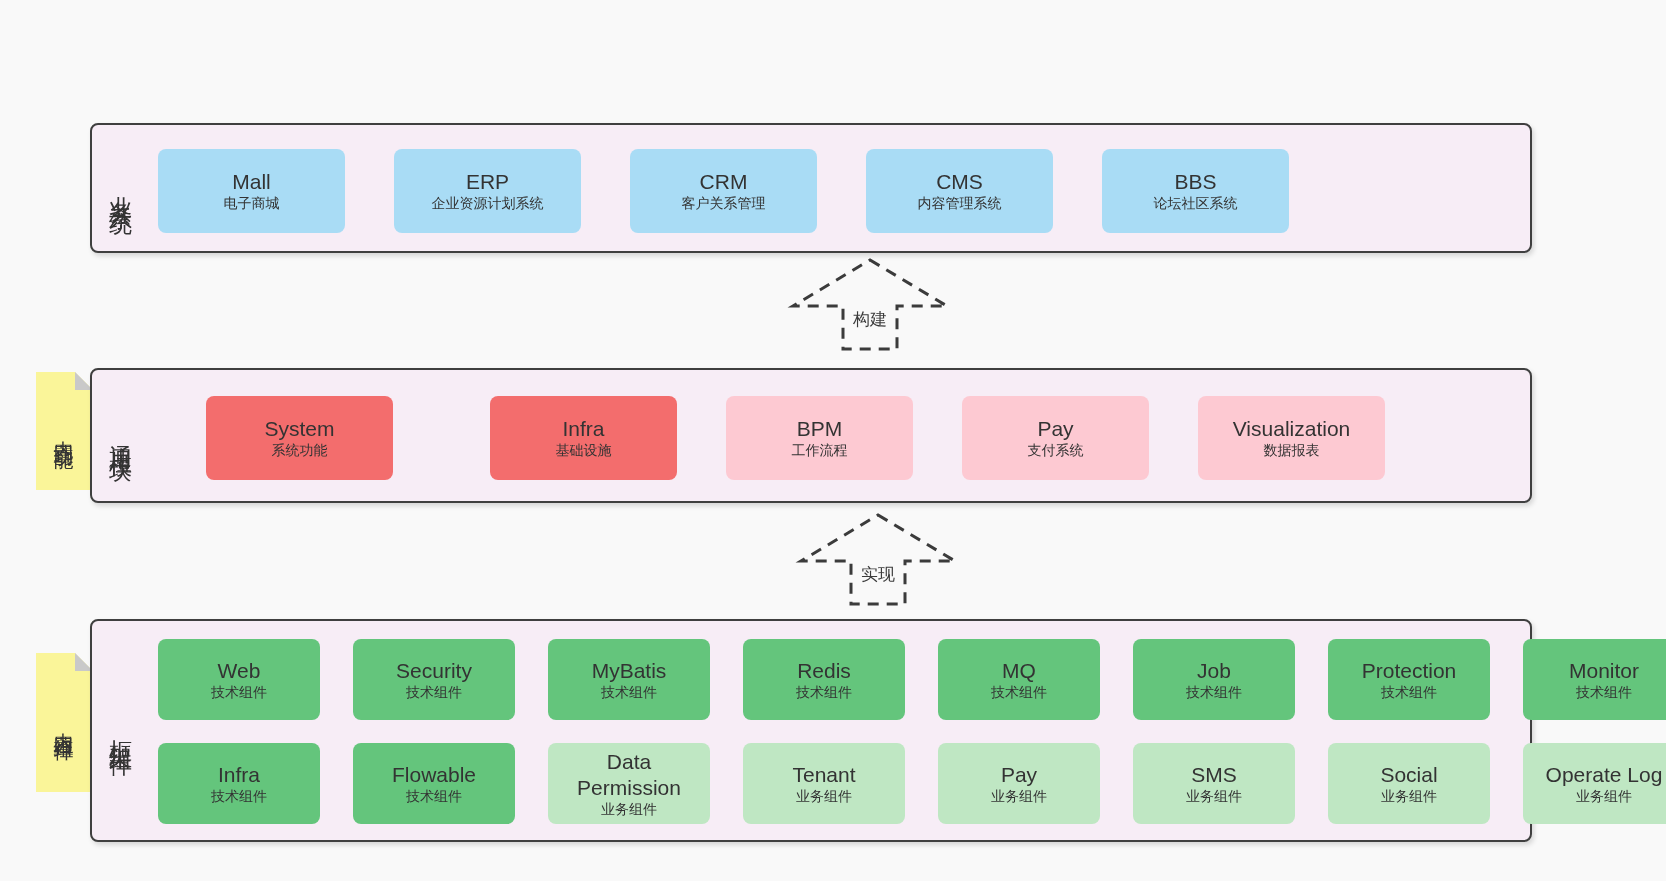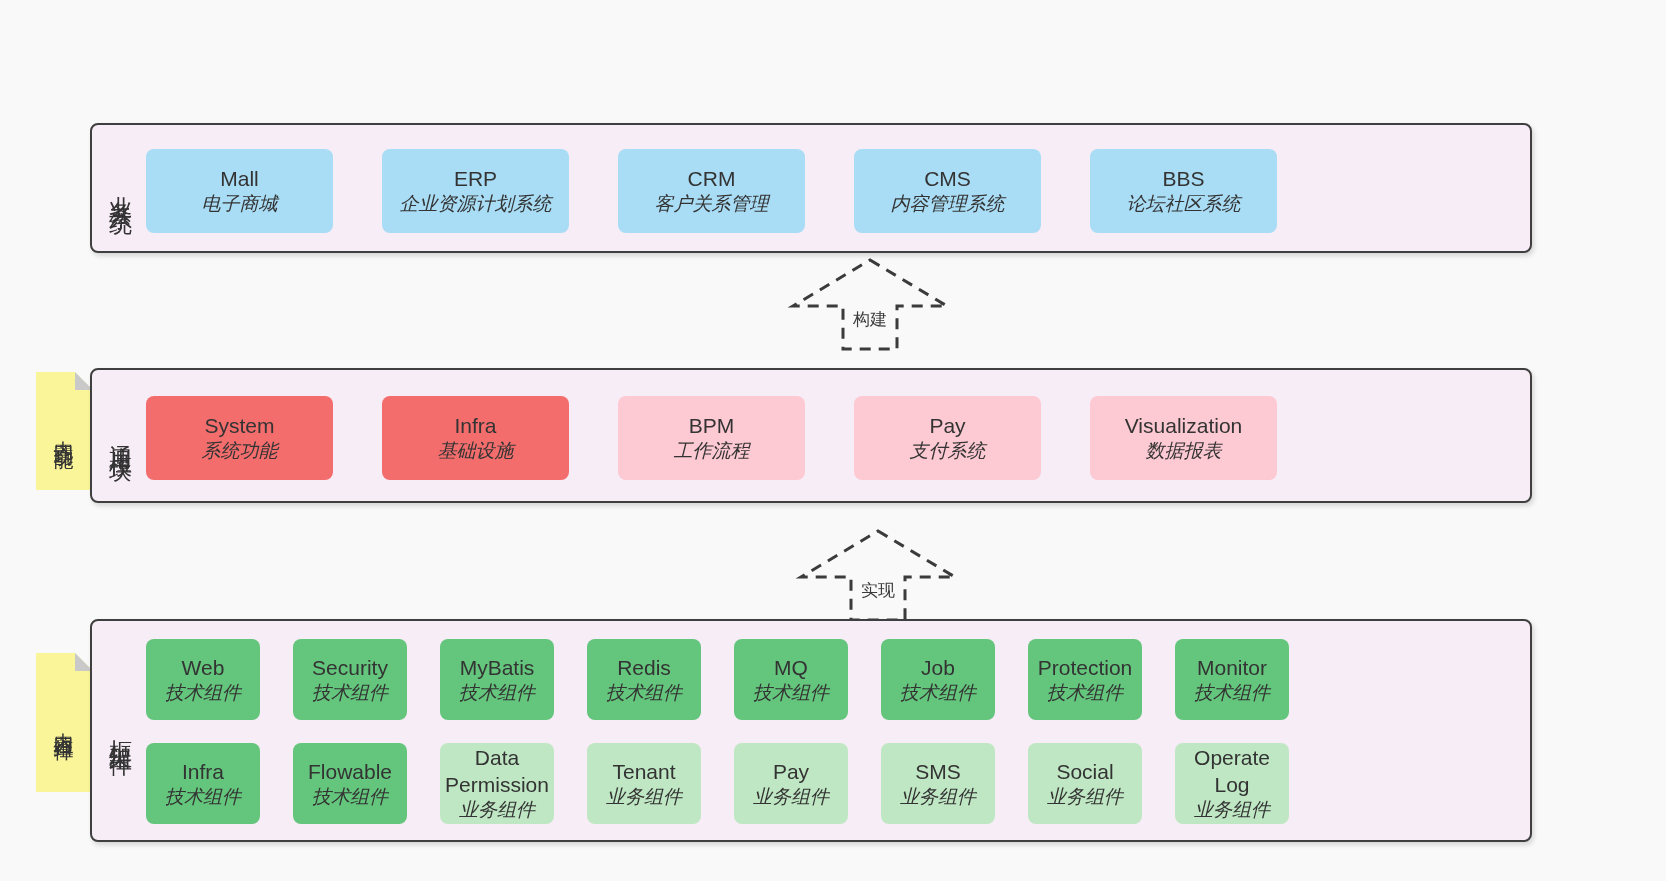--- a/index.html
+++ b/index.html
@@ -17,55 +17,55 @@
     box-shadow: 2px 3px 5px rgba(0,0,0,0.14);
   }
   #band1 { top: 123px; height: 130px; }
   #band2 { top: 368px; height: 135px; }
   #band3 { top: 619px; height: 223px; }
   .band-label {
     position: absolute; left: 14px; top: 50%; transform: translateY(-50%);
     writing-mode: vertical-rl; text-orientation: upright;
     font-size: 23px; letter-spacing: 5px; color: var(--text, #333); white-space: nowrap;
   }
-  .row { position: absolute; left: 0; display: flex; padding-left: 54px; }
+  .row { position: absolute; left: 12px; display: flex; padding-left: 54px; }
   .row-b1 { top: 24px; gap: 49px; }
   .row-b2 { top: 26px; gap: 49px; }
   .row3-1 { top: 18px; gap: 33px; }
   .row3-2 { top: 122px; gap: 33px; }
   .box {
     box-sizing: border-box; border-radius: 8px;
     display: flex; flex-direction: column; align-items: center; justify-content: center;
     text-align: center; line-height: 1.25; padding: 2px 4px; color: var(--text, #333);
   }
   .box .en { font-size: 21px; }
-  .box .zh { font-size: 19px; font-style: italic; }
+  .box .zh { font-size: 14px; }
   .box-wide   { width: 187px; height: 84px; }
-  .box-narrow { width: 114px; height: 81px; }
+  .box-narrow { width: 162px; height: 81px; }
   .box-blue  { background: var(--box-blue, #a9dcf5); }
-  .box-red   { background: var(--box-red, #f36d6d); }
+  .box-red   { background: var(--box-red, #f36d6d); margin-left: 48px; }
   .box-pink  { background: var(--box-pink, #fdc9d2); justify-content: center; }
   .box-green { background: var(--box-green, #64c57c); }
   .box-light_green { background: var(--box-light-green, #bfe7c3); }
   .sticky {
     position: absolute; left: 36px; width: 57px; z-index: 1;
     background: var(--sticky-yellow, #faf599);
     box-shadow: 2px 2px 3px rgba(0,0,0,0.25);
     clip-path: polygon(0 0, calc(100% - 18px) 0, 100% 18px, 100% 100%, 0 100%);
   }
   #sticky2 { top: 372px; height: 118px; }
   #sticky3 { top: 653px; height: 139px; }
   .sticky-label {
     position: absolute; left: 50%; top: 50%; transform: translate(-50%, -50%);
     writing-mode: vertical-rl; text-orientation: upright;
     font-size: 20px; letter-spacing: 3px; white-space: nowrap; color: var(--text, #333);
   }
   .arrow { position: absolute; width: 170px; height: 97px; z-index: 1; }
   #arrow1 { left: 785px; top: 256px; }
-  #arrow2 { left: 793px; top: 527px; }
+  #arrow2 { left: 793px; top: 511px; }
   .arrow svg { position: absolute; left: 0; top: 0; }
   .arrow-label {
     position: absolute; left: 50%; top: 52px; transform: translateX(-50%);
     font-size: 17px; color: var(--arrow, #3b3b3b); white-space: nowrap;
   }
 </style>
 </head>
 <body style="background: rgb(249, 249, 249);">
 
 

